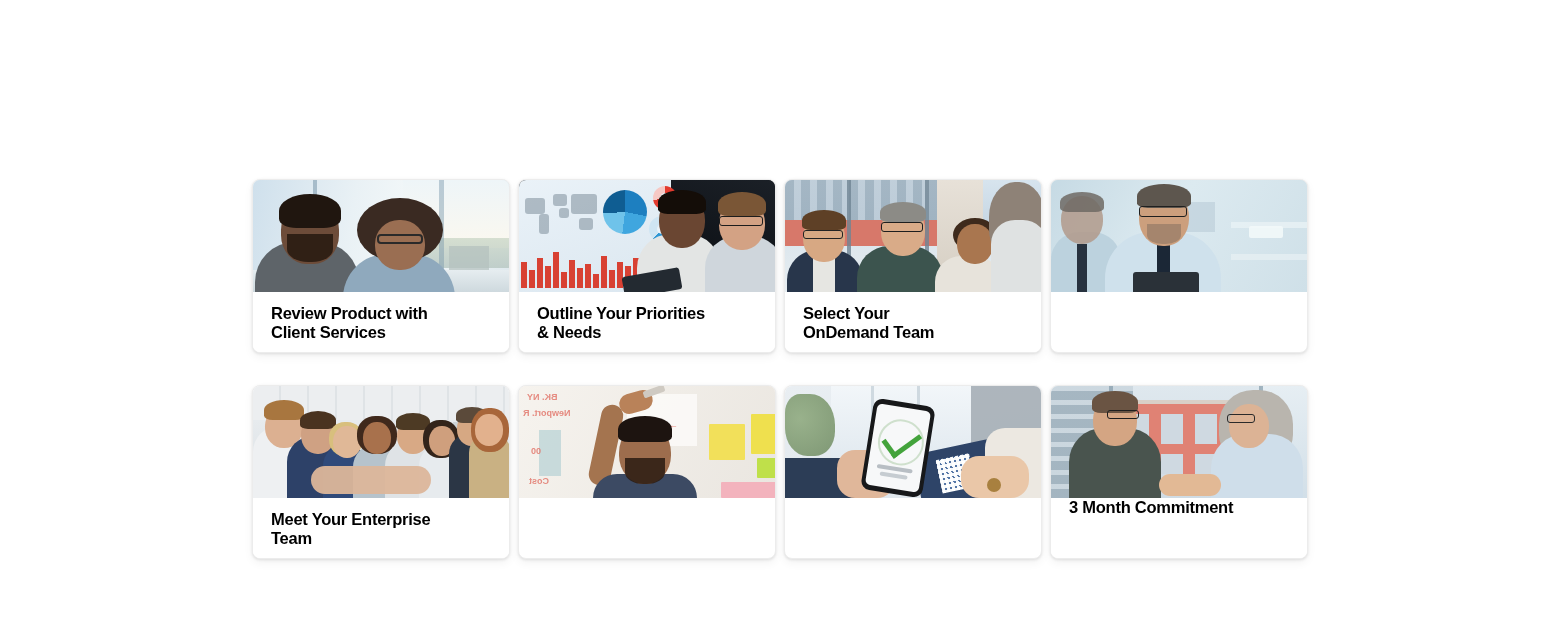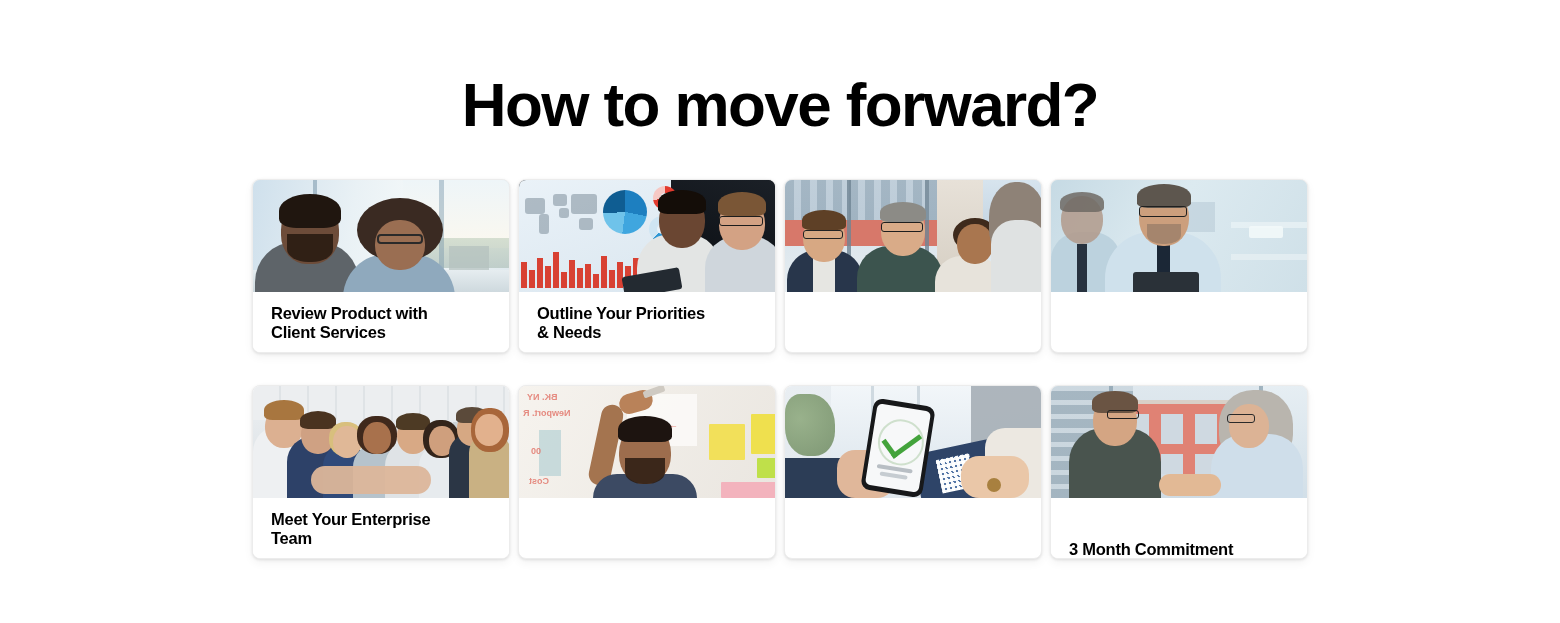--- a/index.html
+++ b/index.html
@@ -47,21 +47,21 @@
     height:112px;
     overflow:hidden;
     background:#c9d6de;
   }
   .card-body{
     height:60px;
     padding:12px 18px 0 18px;
     box-sizing:border-box;
     background:#fff;
   }
-  .card-body.center{display:flex;align-items:flex-end;padding-top:0;}
+  .card-body.center{display:flex;align-items:flex-start;padding-top:0;}
   .card-title{
     font-size:16.5px;
     font-weight:bold;
     color:#000000;
     line-height:18.5px;
     letter-spacing:-0.25px;
     white-space:pre-line;
   }
 
   
@@ -221,21 +221,20 @@
   .c8 .w-hair{left:168px;top:4px;width:74px;height:74px;background:#b9b5ae;border-radius:46% 46% 40% 40%;}
   .c8 .w-face{left:178px;top:18px;width:40px;height:44px;background:#dcb395;border-radius:48%;}
   .c8 .w-glass{left:176px;top:28px;width:28px;height:9px;border:1.6px solid #2a2a2a;border-radius:3px;box-sizing:border-box;}
   .c8 .shake{left:108px;top:88px;width:62px;height:22px;background:#e2b995;border-radius:11px;}
 </style>
 </head>
 <body>
 
 <div class="page">
 
-  <div class="page-title">How to move forward?</div>
 
   <div class="grid">
 
     <div class="row row1">
 
       <div class="card">
         <div class="card-media c1">
           <div class="layer glass"></div>
           <div class="layer sky"></div>
           <div class="layer city"></div>
@@ -326,20 +325,24 @@
           <div class="layer p2-torso"></div>
           <div class="layer p2-head"></div>
           <div class="layer p2-hair"></div>
           <div class="layer p2-glass"></div>
           <div class="layer p3-torso"></div>
           <div class="layer p3-hair"></div>
           <div class="layer p3-head"></div>
           <div class="layer p4-hair"></div>
           <div class="layer p4-torso"></div>
         </div>
+        <div class="card-body">
+          <div class="card-title">Select Your
+OnDemand Team</div>
+        </div>
       </div>
 
       <div class="card">
         <div class="card-media c4">
           <div class="layer bg"></div>
           <div class="layer mon"></div>
           <div class="layer shelf"></div>
           <div class="layer lamp"></div>
           <div class="layer shelf2"></div>
           <div class="layer refl-torso"></div>

